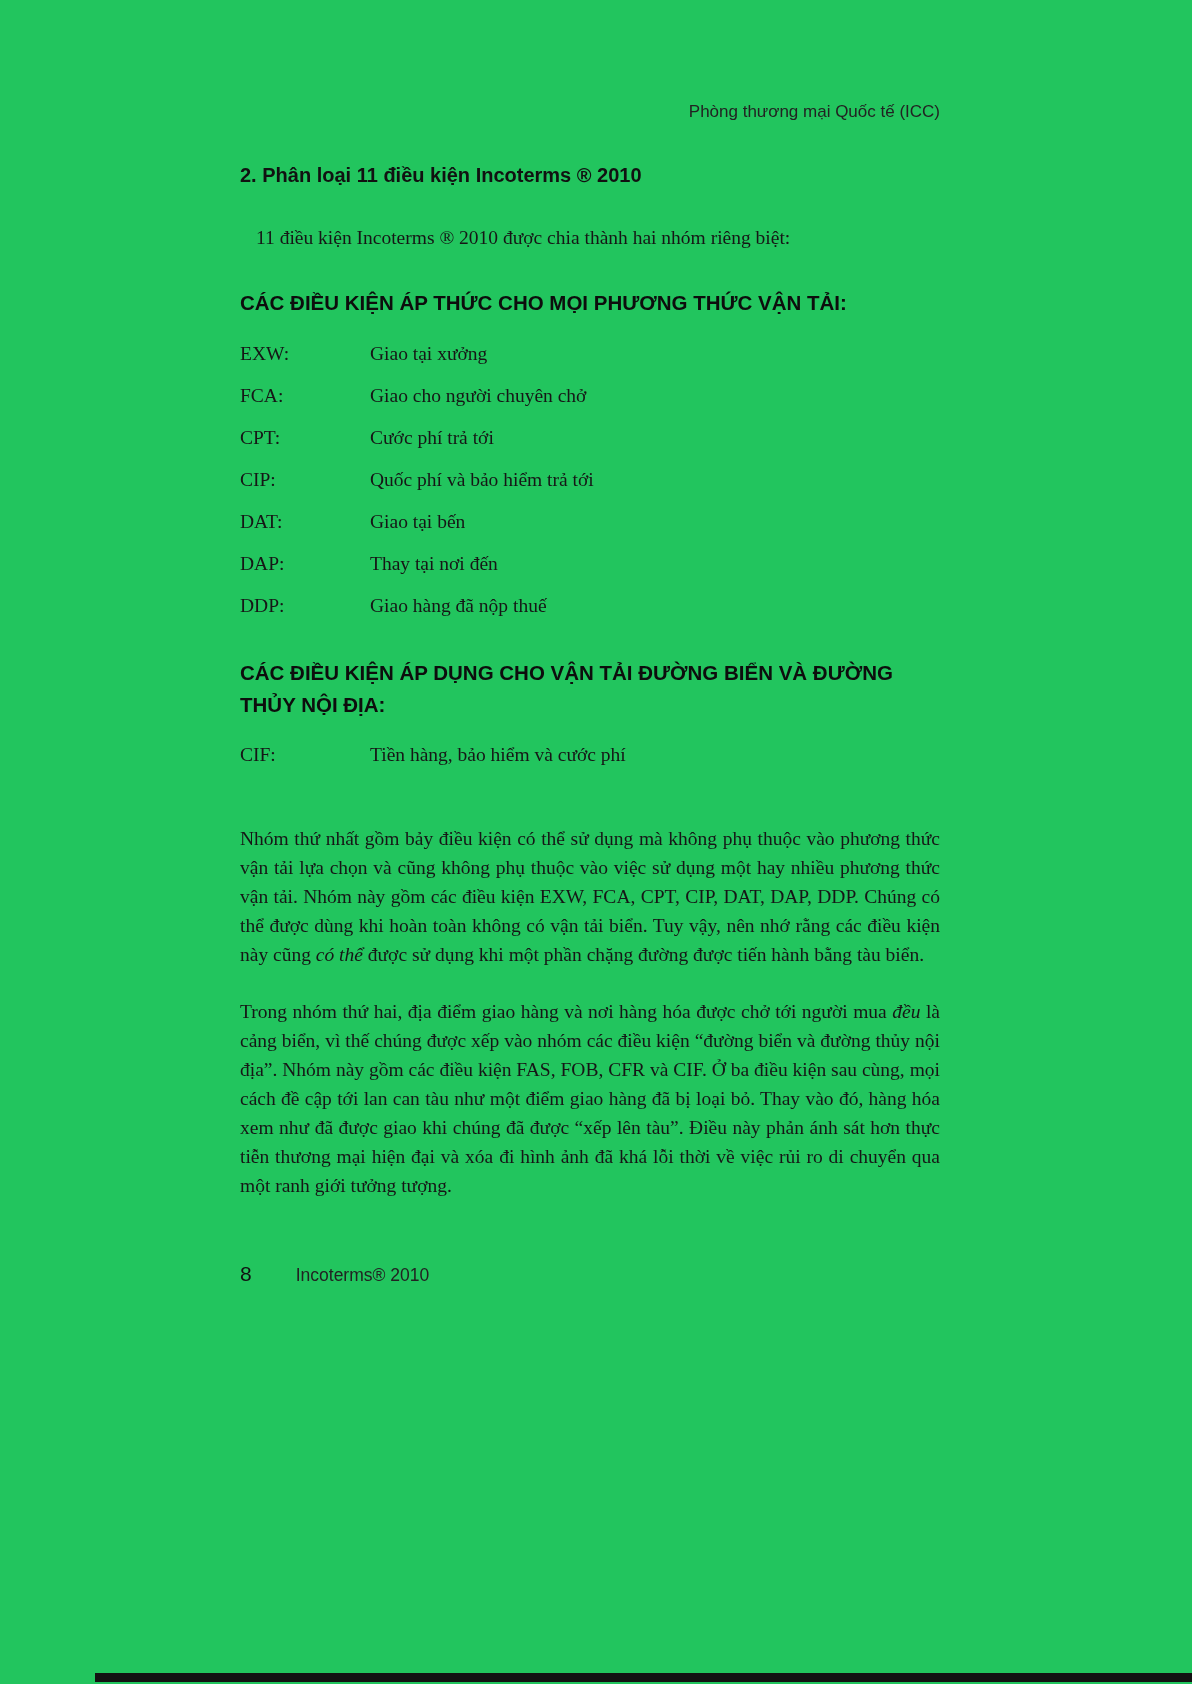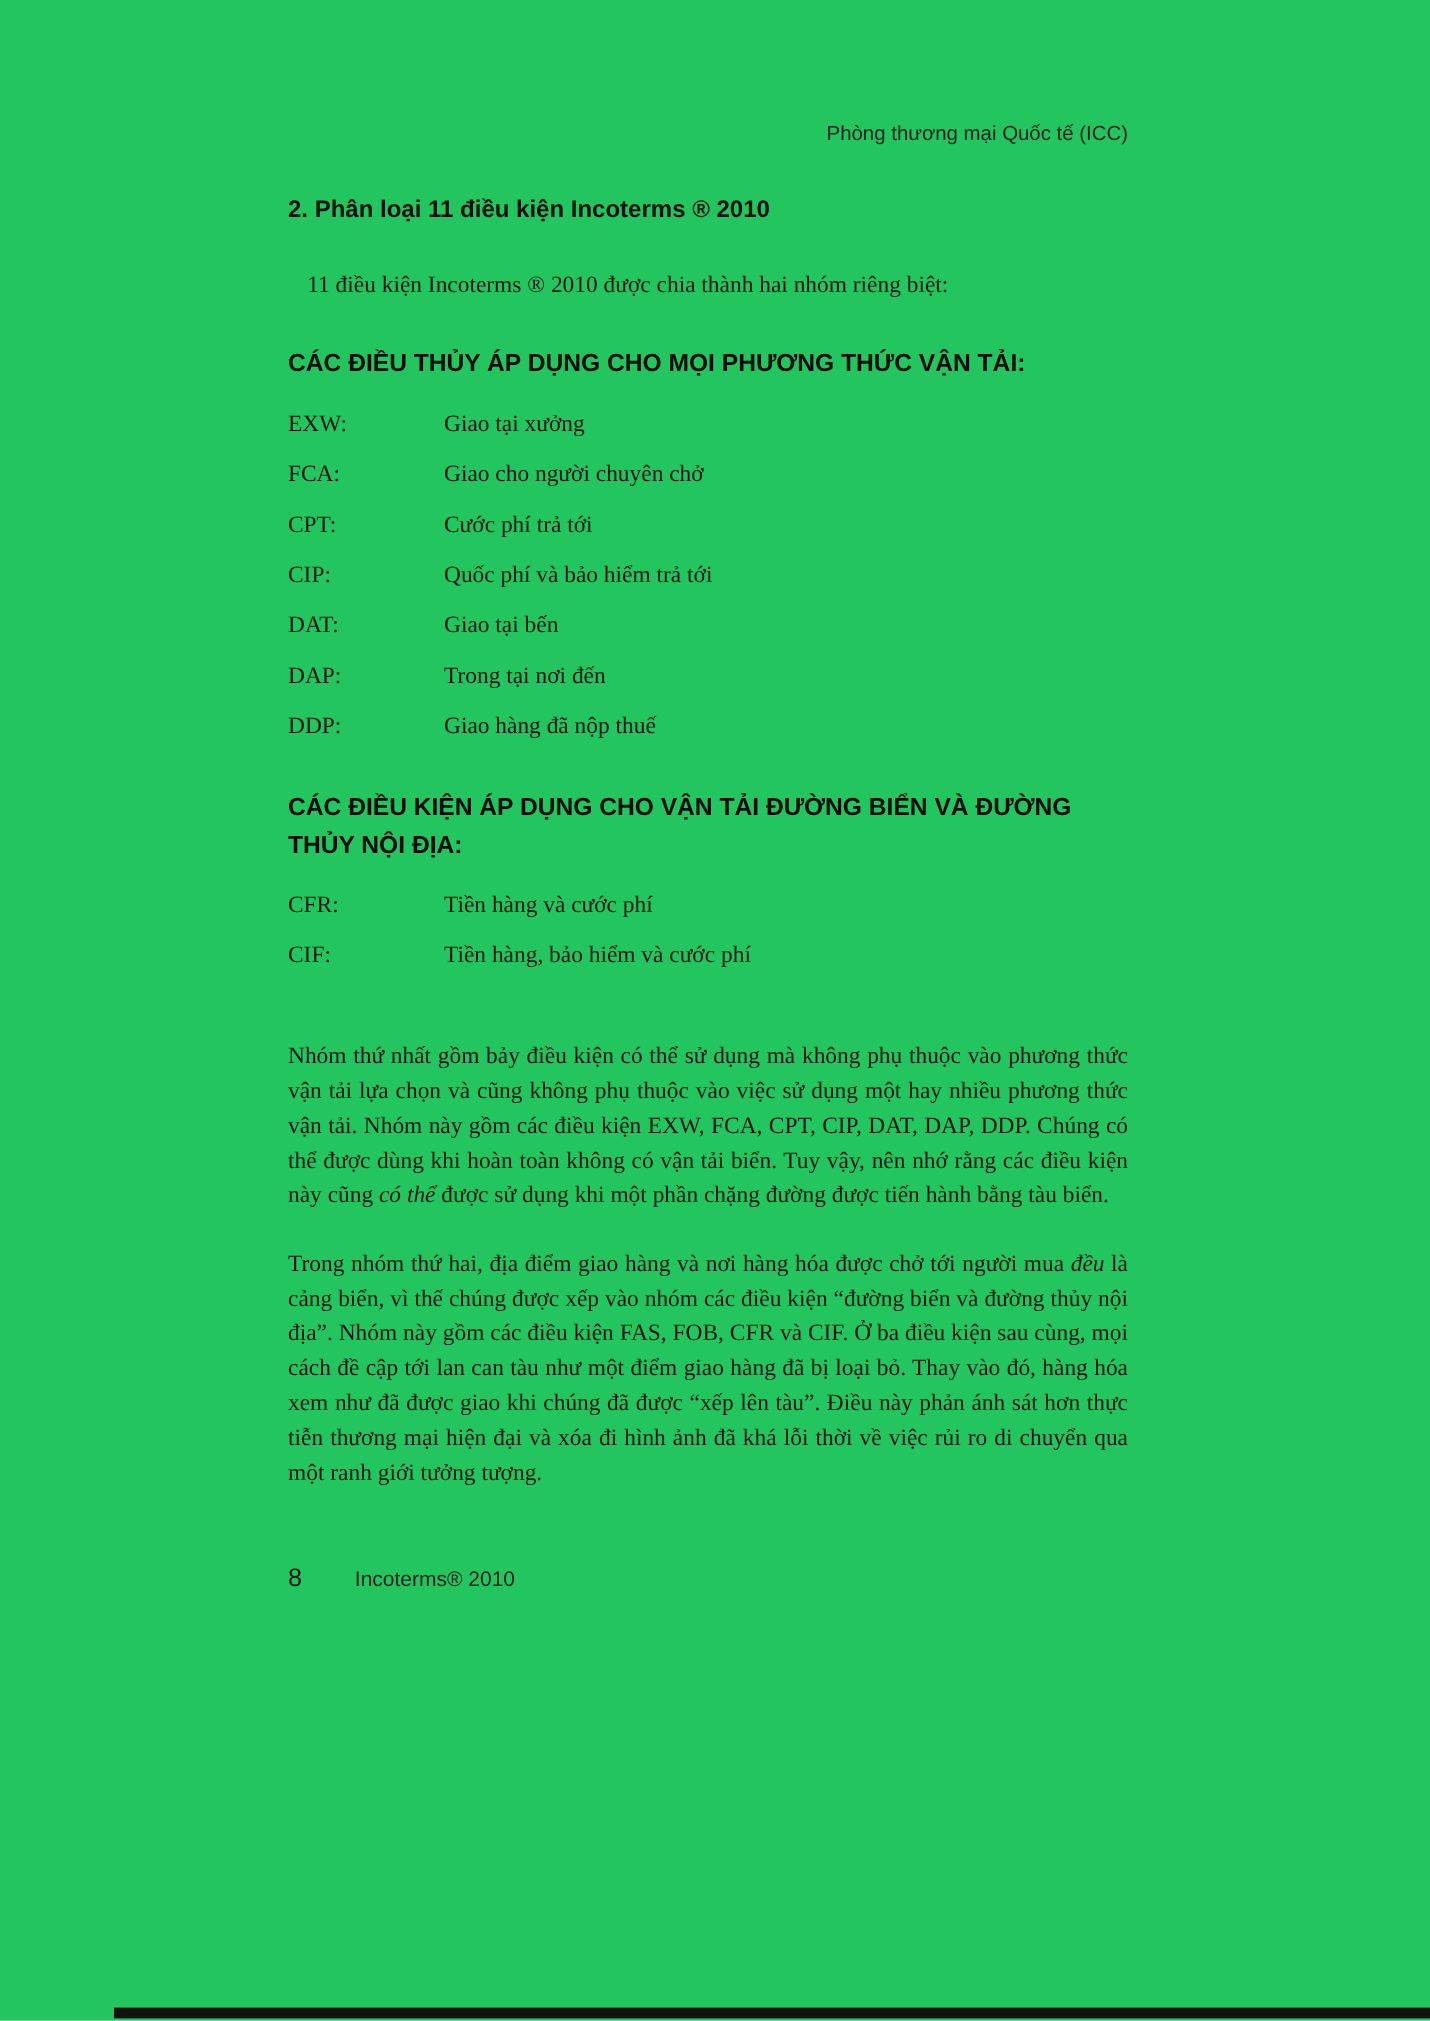--- a/index.html
+++ b/index.html
@@ -106,21 +106,21 @@
 
 <div class="page">
   <div class="content">
 
     <div class="running-header">Phòng thương mại Quốc tế (ICC)</div>
 
     <h2 class="main-heading">2. Phân loại 11 điều kiện Incoterms ® 2010</h2>
 
     <p class="intro">11 điều kiện Incoterms ® 2010 được chia thành hai nhóm riêng biệt:</p>
 
-    <h3 class="group-title">CÁC ĐIỀU THỦY ÁP DỤNG CHO MỌI PHƯƠNG THỨC VẬN TẢI:</h3>
+    <h3 class="group-title">CÁC ĐIỀU KIỆN ÁP THỨC CHO MỌI PHƯƠNG THỨC VẬN TẢI:</h3>
 
     <div class="terms">
       <div class="term-group">
         <div class="term-row">
           <span class="term-code">EXW:</span>
           <span class="term-desc">Giao tại xưởng</span>
         </div>
       </div>
       <div class="term-group">
         <div class="term-row">
@@ -138,37 +138,33 @@
           <span class="term-desc">Quốc phí và bảo hiểm trả tới</span>
         </div>
       </div>
       <div class="term-group">
         <div class="term-row">
           <span class="term-code">DAT:</span>
           <span class="term-desc">Giao tại bến</span>
         </div>
         <div class="term-row">
           <span class="term-code">DAP:</span>
-          <span class="term-desc">Trong tại nơi đến</span>
+          <span class="term-desc">Thay tại nơi đến</span>
         </div>
         <div class="term-row">
           <span class="term-code">DDP:</span>
           <span class="term-desc">Giao hàng đã nộp thuế</span>
         </div>
       </div>
     </div>
 
     <h3 class="group-title">CÁC ĐIỀU KIỆN ÁP DỤNG CHO VẬN TẢI ĐƯỜNG BIỂN VÀ ĐƯỜNG THỦY NỘI ĐỊA:</h3>
 
     <div class="terms">
       <div class="term-group">
-        <div class="term-row">
-          <span class="term-code">CFR:</span>
-          <span class="term-desc">Tiền hàng và cước phí</span>
-        </div>
         <div class="term-row">
           <span class="term-code">CIF:</span>
           <span class="term-desc">Tiền hàng, bảo hiểm và cước phí</span>
         </div>
       </div>
     </div>
 
     <p class="body-para first"><span>Nhóm thứ nhất gồm bảy điều kiện có thể sử dụng mà không phụ thuộc vào phương thức vận tải lựa chọn và cũng không phụ thuộc vào việc sử dụng một hay nhiều phương thức vận tải. Nhóm này gồm các điều kiện EXW, FCA, CPT, CIP, DAT, DAP, DDP. Chúng có thể được dùng khi hoàn toàn không có vận tải biển. Tuy vậy, nên nhớ rằng các điều kiện này cũng </span><span class="italic">có thể</span><span> được sử dụng khi một phần chặng đường được tiến hành bằng tàu biển.</span></p>
 
     <p class="body-para"><span>Trong nhóm thứ hai, địa điểm giao hàng và nơi hàng hóa được chở tới người mua </span><span class="italic">đều</span><span> là cảng biển, vì thế chúng được xếp vào nhóm các điều kiện “đường biển và đường thủy nội địa”. Nhóm này gồm các điều kiện FAS, FOB, CFR và CIF. Ở ba điều kiện sau cùng, mọi cách đề cập tới lan can tàu như một điểm giao hàng đã bị loại bỏ. Thay vào đó, hàng hóa xem như đã được giao khi chúng đã được “xếp lên tàu”. Điều này phản ánh sát hơn thực tiễn thương mại hiện đại và xóa đi hình ảnh đã khá lỗi thời về việc rủi ro di chuyển qua một ranh giới tưởng tượng.</span></p>

